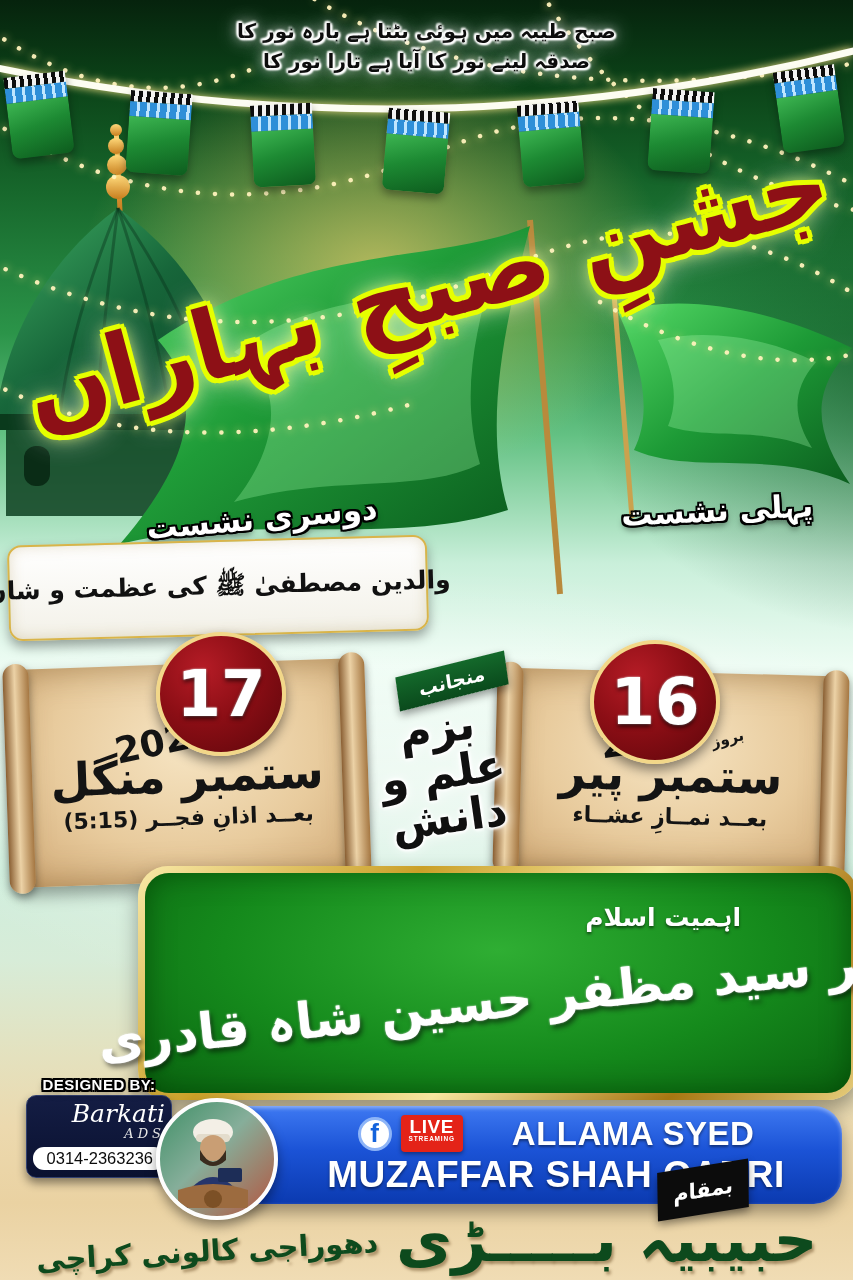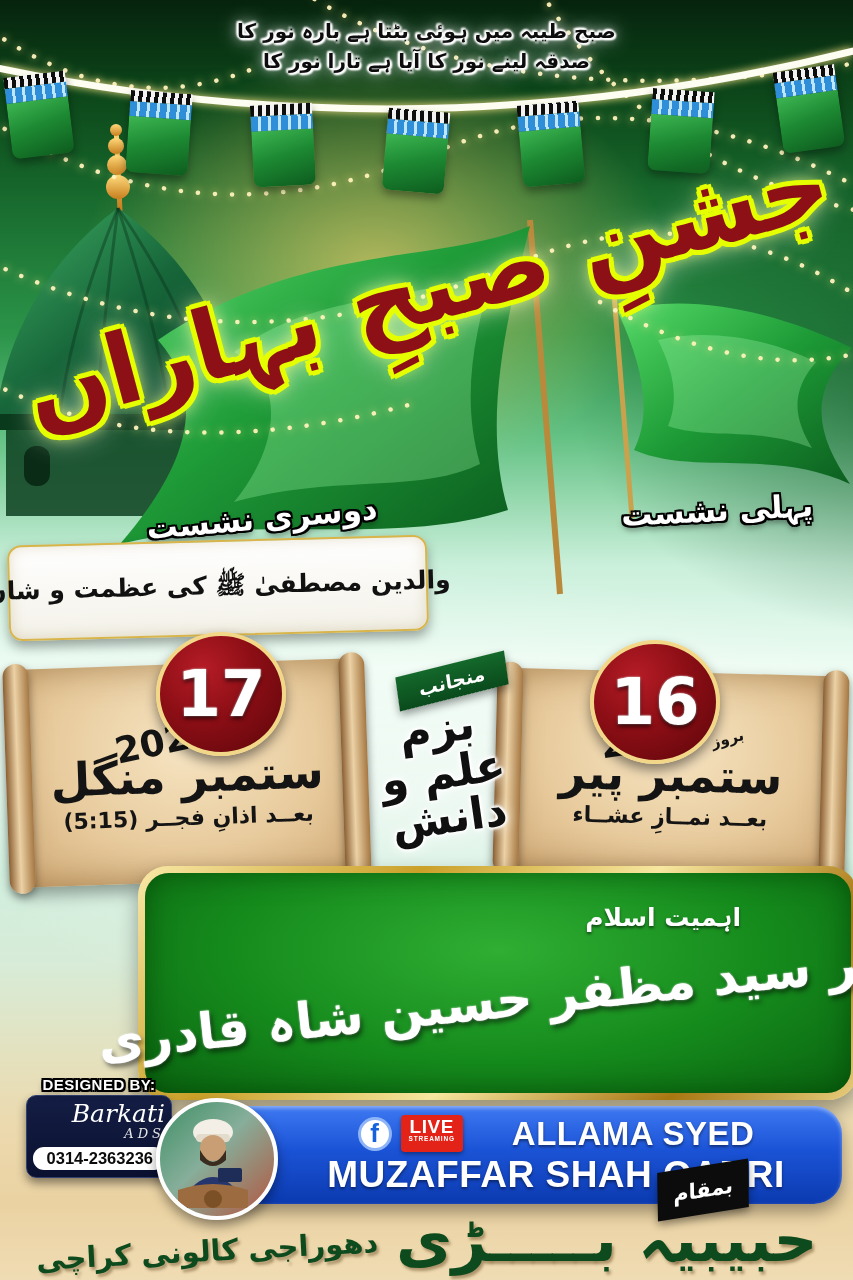--- a/index.html
+++ b/index.html
@@ -150,21 +150,21 @@
   .designer-heading{font-size:15px;font-weight:bold;letter-spacing:.5px;
     font-family:"Liberation Sans",sans-serif;}
   .designer-card{margin-top:2px;background:linear-gradient(180deg,#141d44,#0a1130);
     border:1px solid #32406f;border-radius:10px;padding:5px 6px 7px;
     box-shadow:0 5px 10px rgba(0,0,0,.45);text-align:right;}
   .designer-brand{color:#fff;font-family:"DejaVu Serif",serif;font-style:italic;
     font-size:25px;line-height:1;}
   .designer-sub{color:#e8e8e8;font-family:"DejaVu Serif",serif;font-style:italic;
     font-size:13px;letter-spacing:4px;line-height:1.2;}
   .designer-phone{margin-top:5px;background:#fff;border-radius:11px;color:#0b0b0b;
-    font-family:"Liberation Sans",sans-serif;font-weight:bold;font-size:16.5px;padding:2px 12px;}
+    font-family:"Liberation Sans",sans-serif;font-weight:normal;font-size:16.5px;padding:2px 12px;}
 
   
   .live-bar{
     left:190px;top:1106px;width:652px;height:98px;border-radius:28px;z-index:7;
     background:linear-gradient(180deg,#3e79f2 0%,#1b53d6 45%,#0b3ab0 100%);
     box-shadow:inset 0 2px 4px rgba(255,255,255,.45),0 8px 16px rgba(0,0,0,.35);
     display:flex;flex-direction:column;align-items:center;justify-content:center;
     padding-left:80px;box-sizing:border-box;color:#fff;
     font-family:"Liberation Sans",sans-serif;
   }

